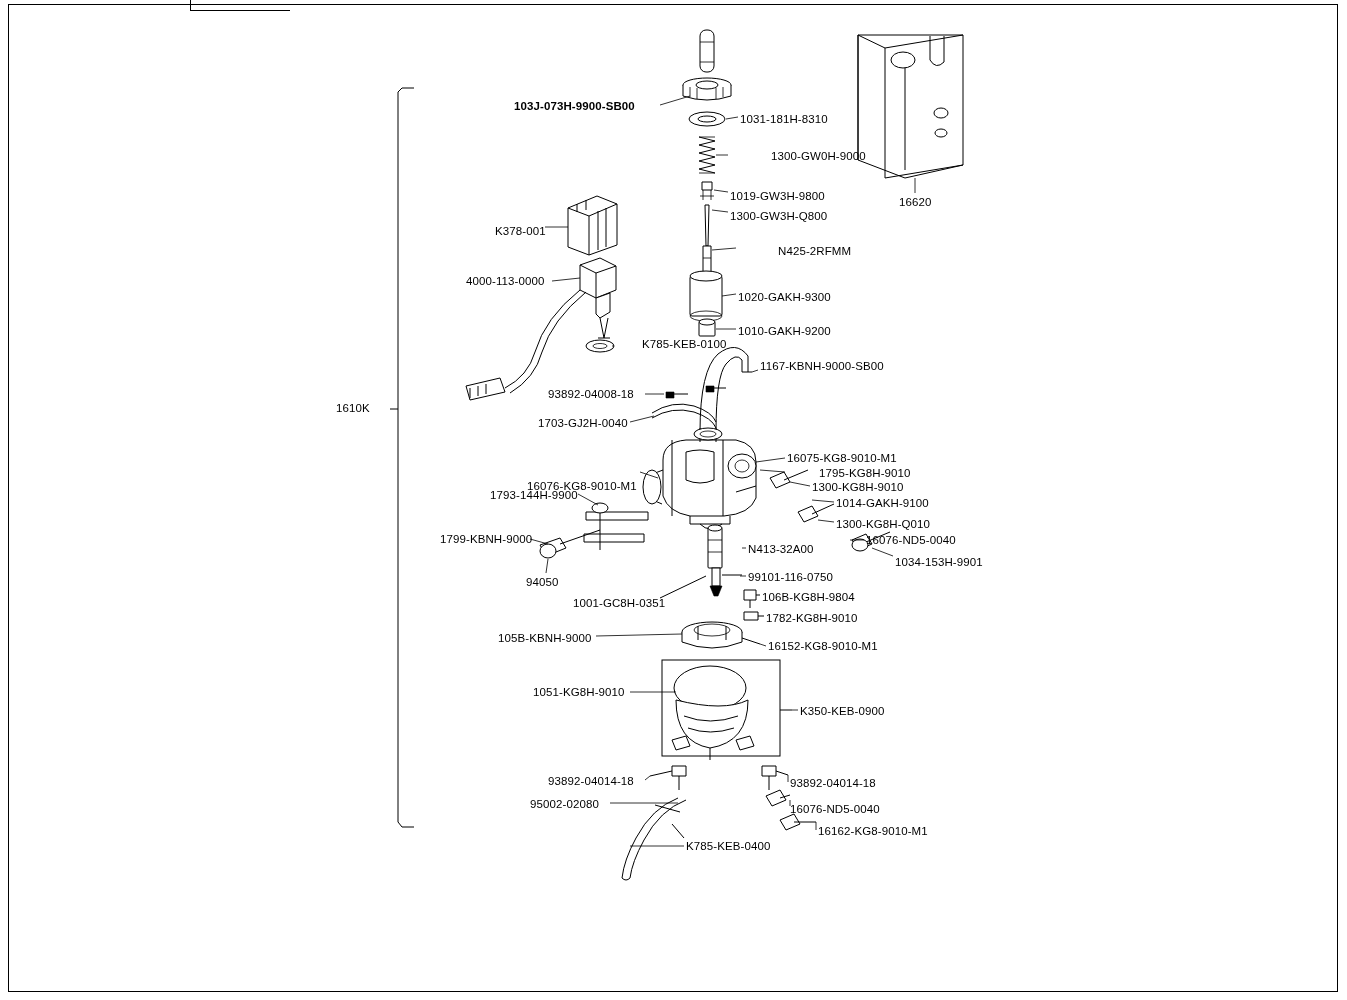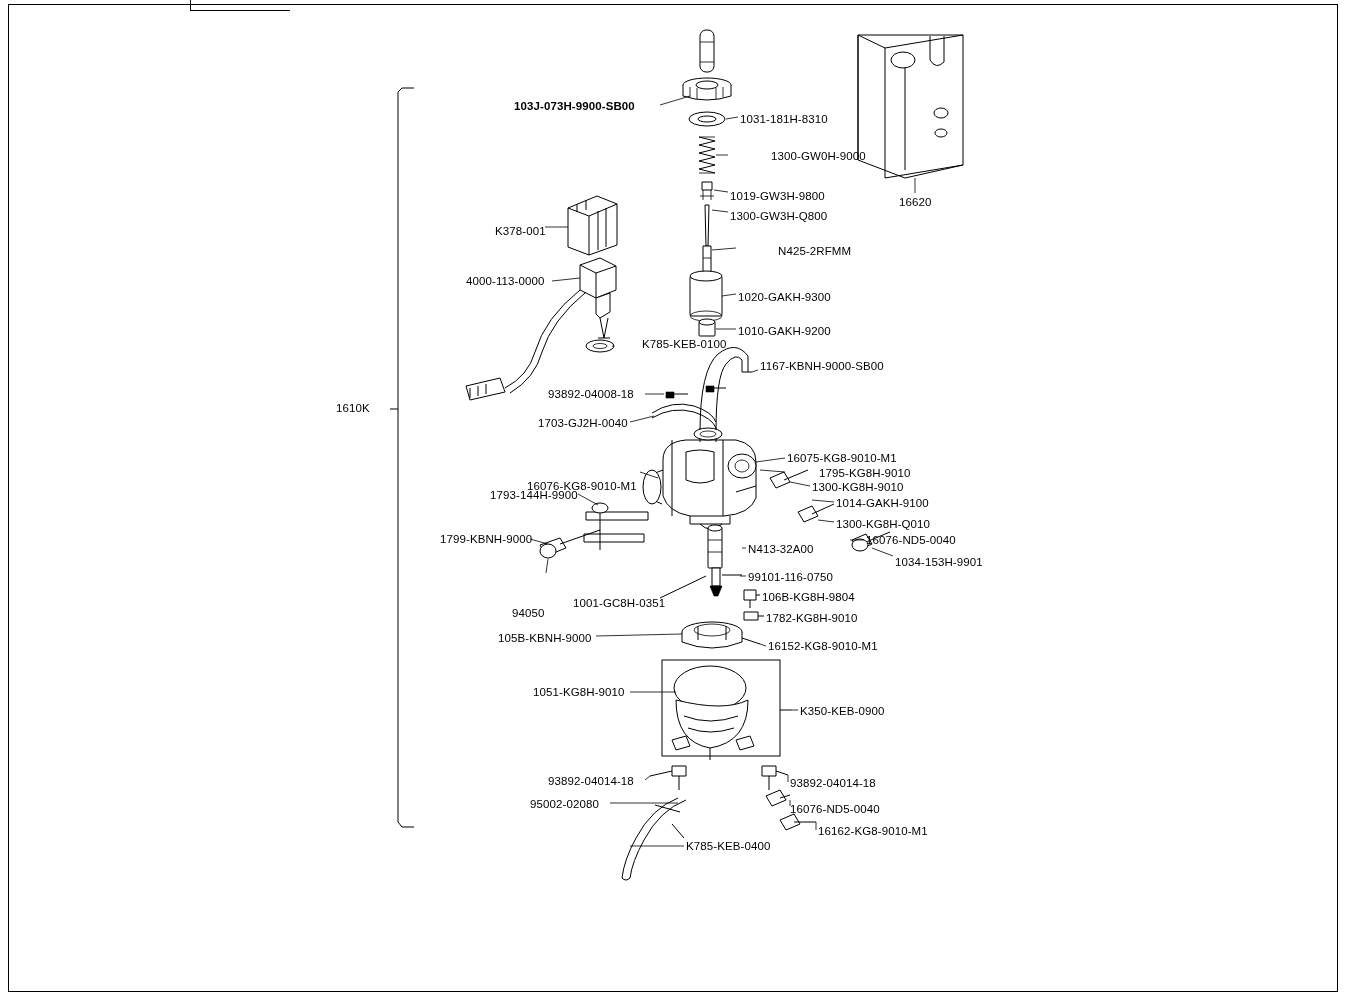--- a/index.html
+++ b/index.html
@@ -345,21 +345,21 @@
     <div class="lbl" style="left:787px; top:452px;">16075-KG8-9010-M1</div>
     <div class="lbl" style="left:787px; top:467px;margin-left:32px;">1795-KG8H-9010</div>
     <div class="lbl" style="left:812px; top:481px;">1300-KG8H-9010</div>
     <div class="lbl" style="left:836px; top:497px;">1014-GAKH-9100</div>
     <div class="lbl" style="left:527px; top:464px;margin-top:16px;">16076-KG8-9010-M1</div>
     <div class="lbl" style="left:490px; top:489px;">1793-144H-9900</div>
     <div class="lbl" style="left:836px; top:518px;">1300-KG8H-Q010</div>
     <div class="lbl" style="left:866px; top:534px;">16076-ND5-0040</div>
     <div class="lbl" style="left:895px; top:556px;">1034-153H-9901</div>
     <div class="lbl" style="left:440px; top:533px;">1799-KBNH-9000</div>
-    <div class="lbl" style="left:512px; top:576px;margin-top:31px;">94050</div>
+    <div class="lbl" style="left:526px; top:576px;">94050</div>
     <div class="lbl" style="left:748px; top:543px;">N413-32A00</div>
     <div class="lbl" style="left:748px; top:571px;">99101-116-0750</div>
     <div class="lbl" style="left:573px; top:597px;">1001-GC8H-0351</div>
     <div class="lbl" style="left:762px; top:591px;">106B-KG8H-9804</div>
     <div class="lbl" style="left:766px; top:612px;">1782-KG8H-9010</div>
     <div class="lbl" style="left:498px; top:632px;">105B-KBNH-9000</div>
     <div class="lbl" style="left:768px; top:640px;">16152-KG8-9010-M1</div>
     <div class="lbl" style="left:533px; top:686px;">1051-KG8H-9010</div>
     <div class="lbl" style="left:800px; top:705px;">K350-KEB-0900</div>
     <div class="lbl" style="left:548px; top:775px;">93892-04014-18</div>

